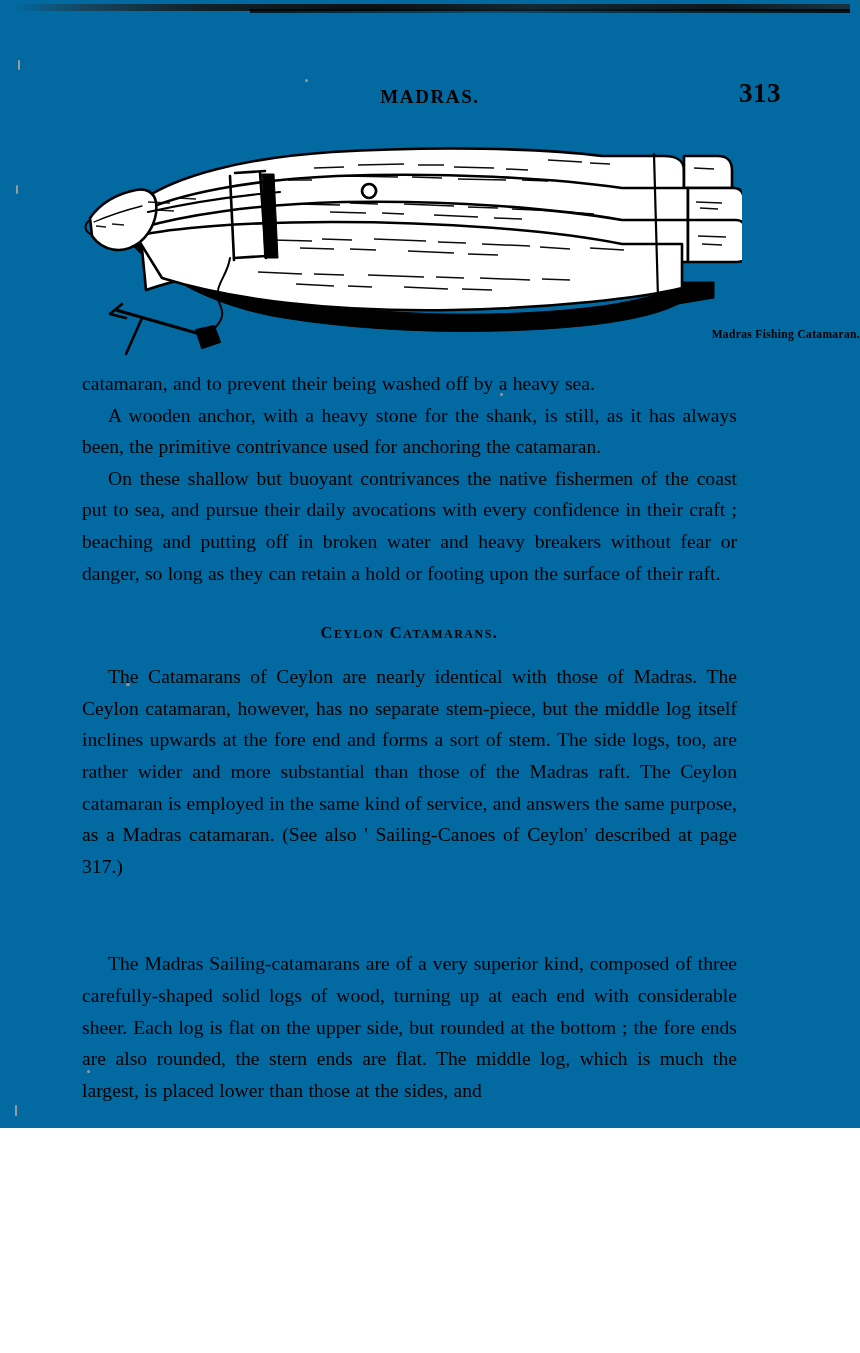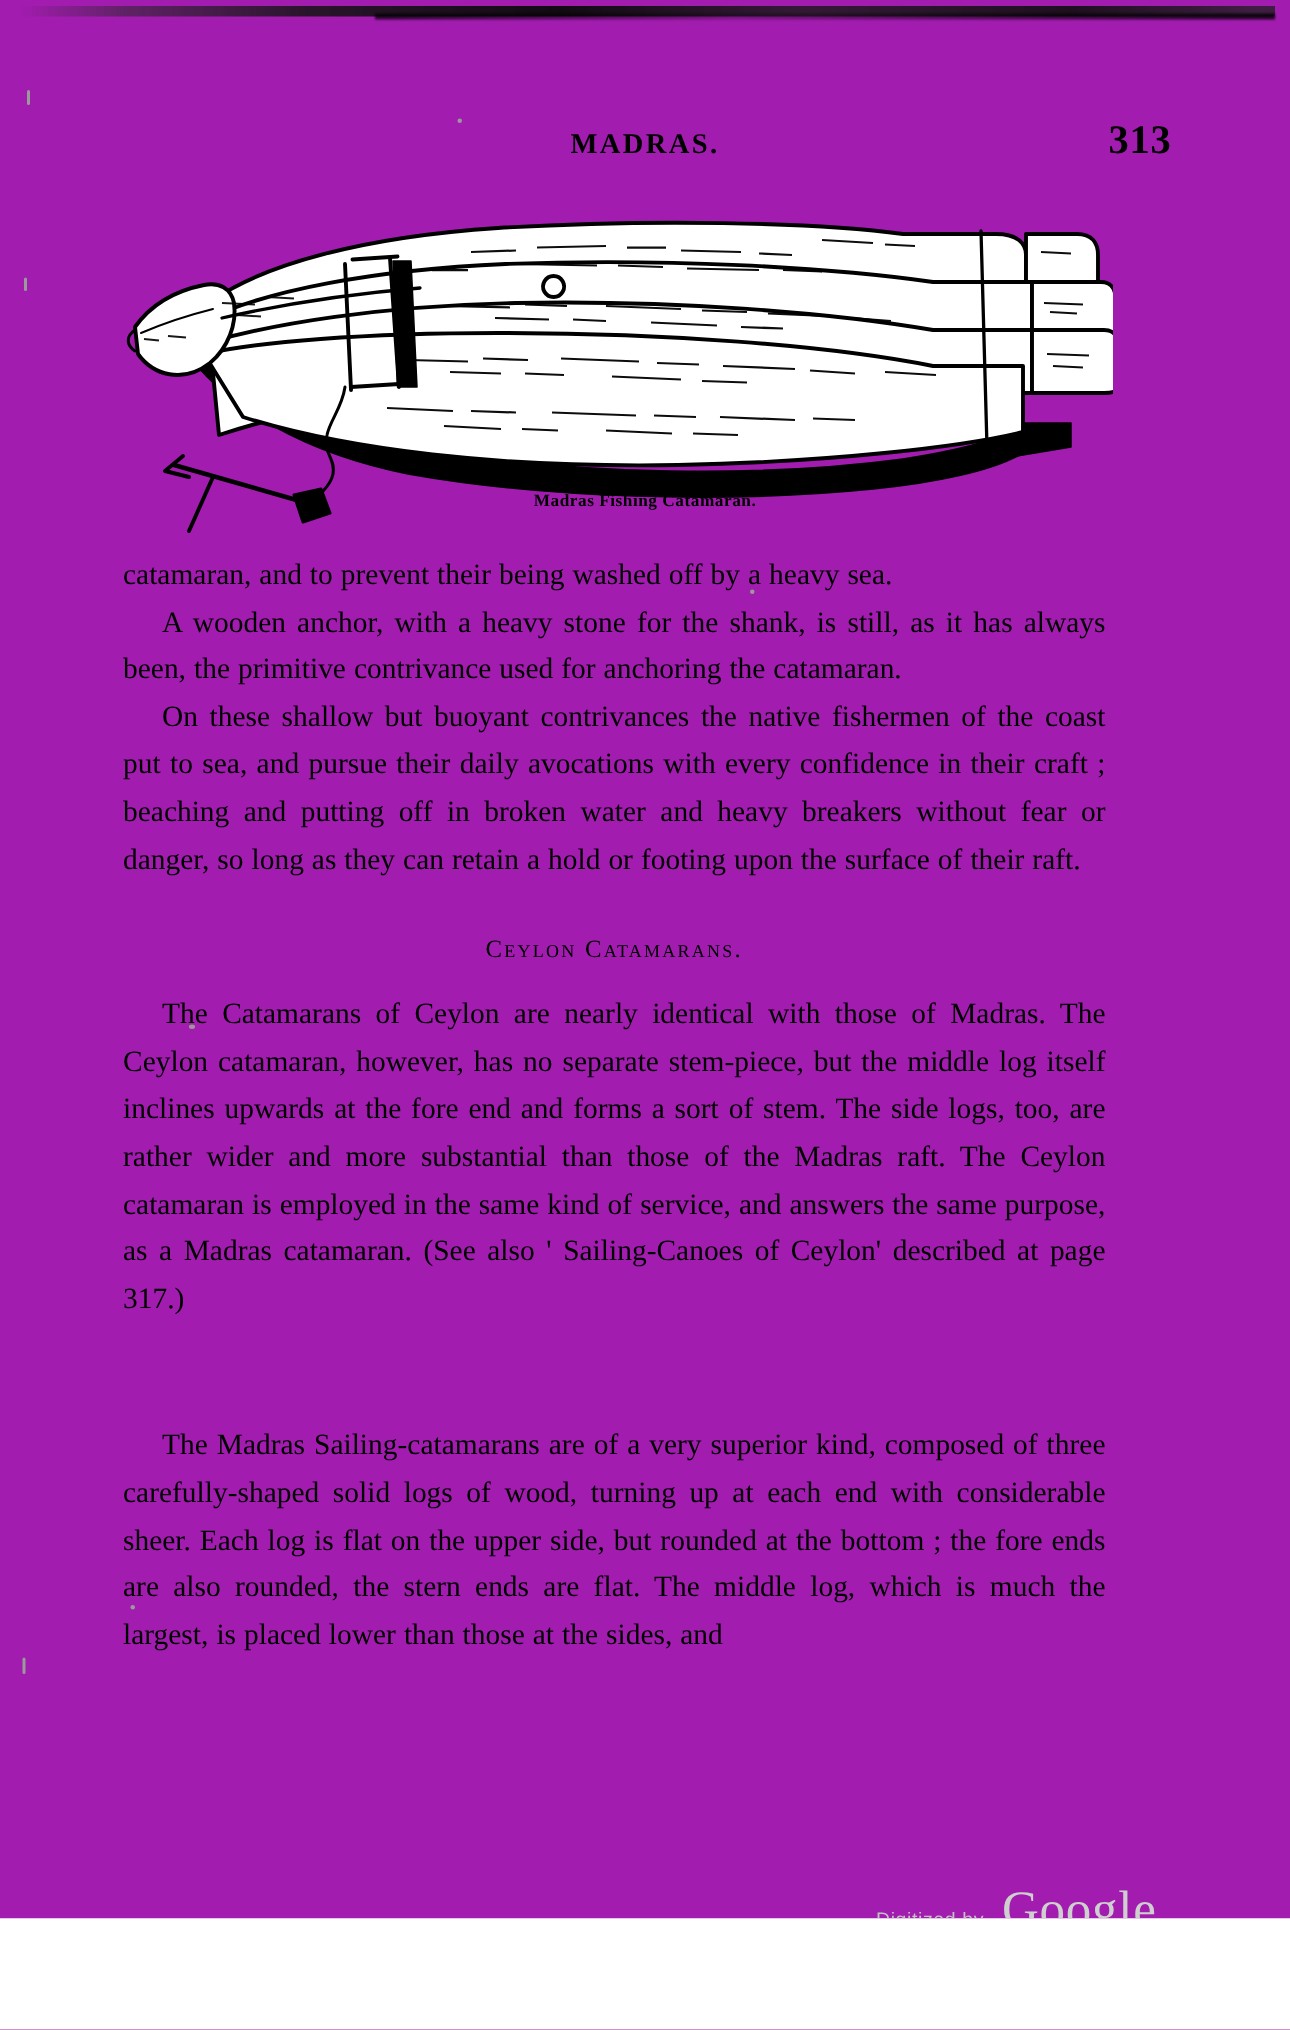--- a/index.html
+++ b/index.html
@@ -8,23 +8,23 @@
     padding: 0;
     background: #ffffff;
   }
   body {
     font-family: "Liberation Serif", "DejaVu Serif", serif;
     color: #000000;
   }
   .page {
     position: relative;
     width: 860px;
-    height: 1279px;
+    height: 1128px;
     margin: 0 auto;
-    background: #a21caf;
+    background: #0369a1;
     overflow: hidden;
   }
 
   
   .scan-edge {
     position: absolute;
     top: 4px;
     left: 14px;
     width: 836px;
     height: 7px;
@@ -88,21 +88,21 @@
     left: 82px;
     width: 660px;
     height: 225px;
   }
   .figure svg { display: block; }
   .figure-caption {
     position: absolute;
     top: 328px;
     left: 0;
     width: 860px;
-    text-align: center;
+    text-align: right;
     font-size: 11.5px;
     font-weight: 700;
     letter-spacing: .35px;
     font-family: "Liberation Serif", "DejaVu Serif", serif;
   }
 
   
   .column {
     position: absolute;
     top: 368px;
@@ -117,21 +117,21 @@
     text-align-last: left;
     letter-spacing: .02px;
     word-spacing: .4px;
     hyphens: none;
   }
   p.body.indent { text-indent: 26px; }
 
   h2.section {
     margin: 0;
     font-size: 16.5px;
-    font-weight: 400;
+    font-weight: 700;
     text-align: center;
     font-variant: small-caps;
     letter-spacing: 1.5px;
     font-family: "Liberation Serif", "DejaVu Serif", serif;
   }
   .gap-before-head { height: 34px; }
   .gap-after-head  { height: 18px; }
   .gap-before-head-2 { height: 46px; }
   .gap-after-head-2  { height: 20px; }
 

